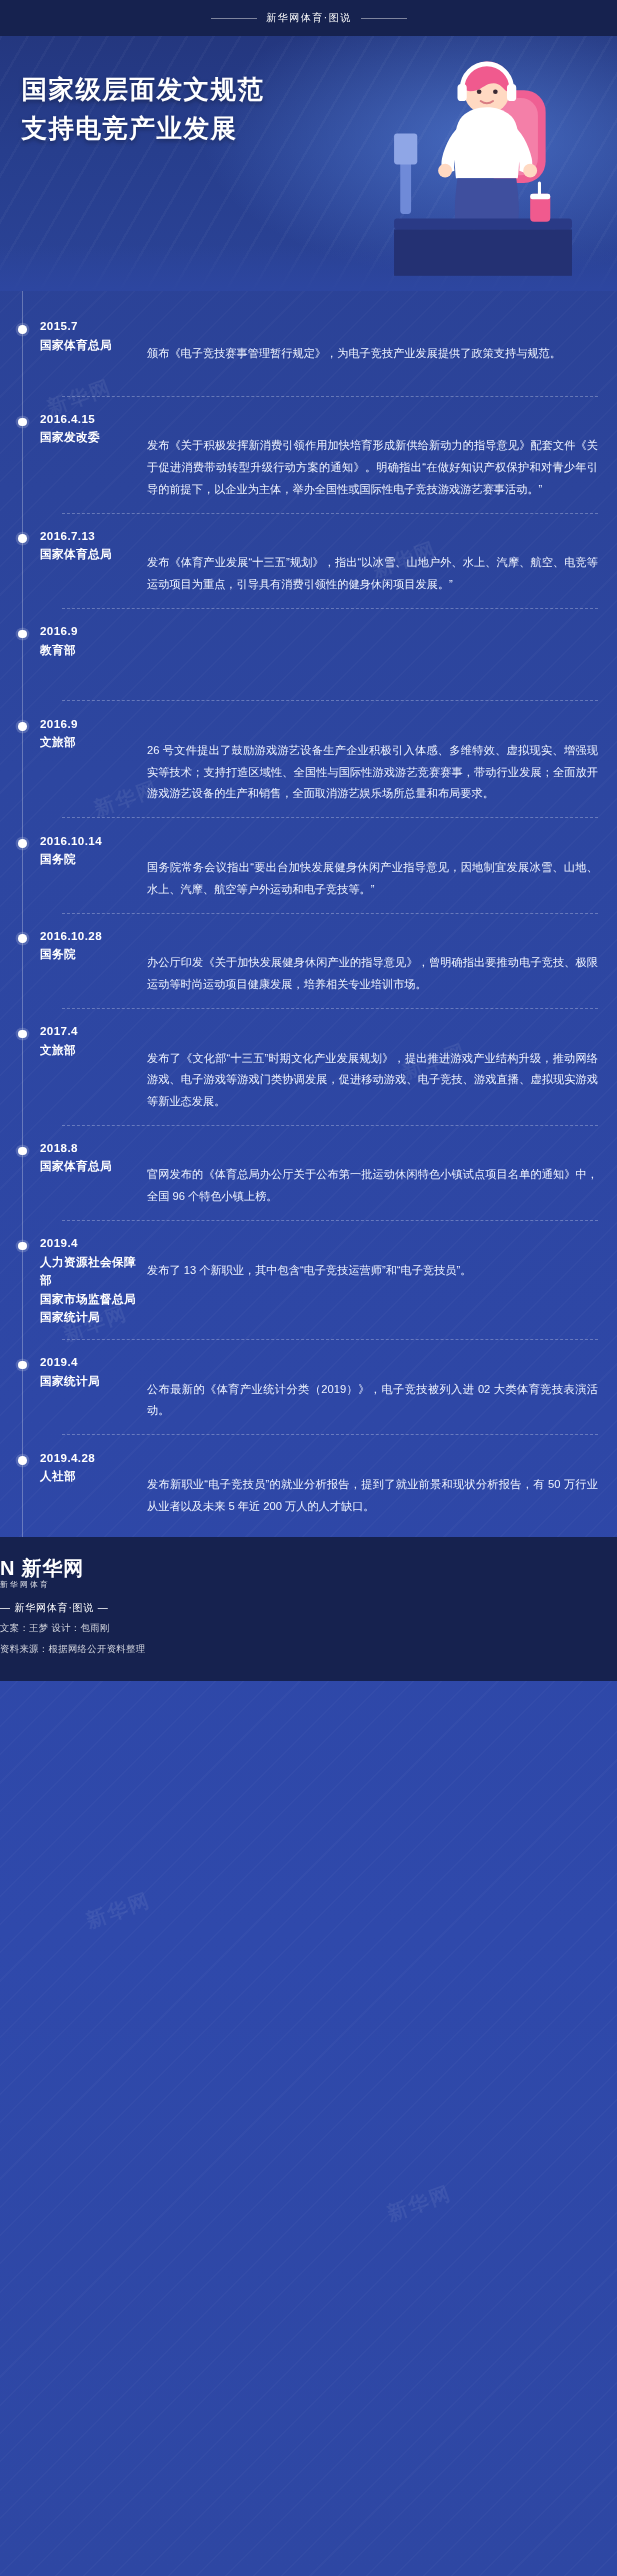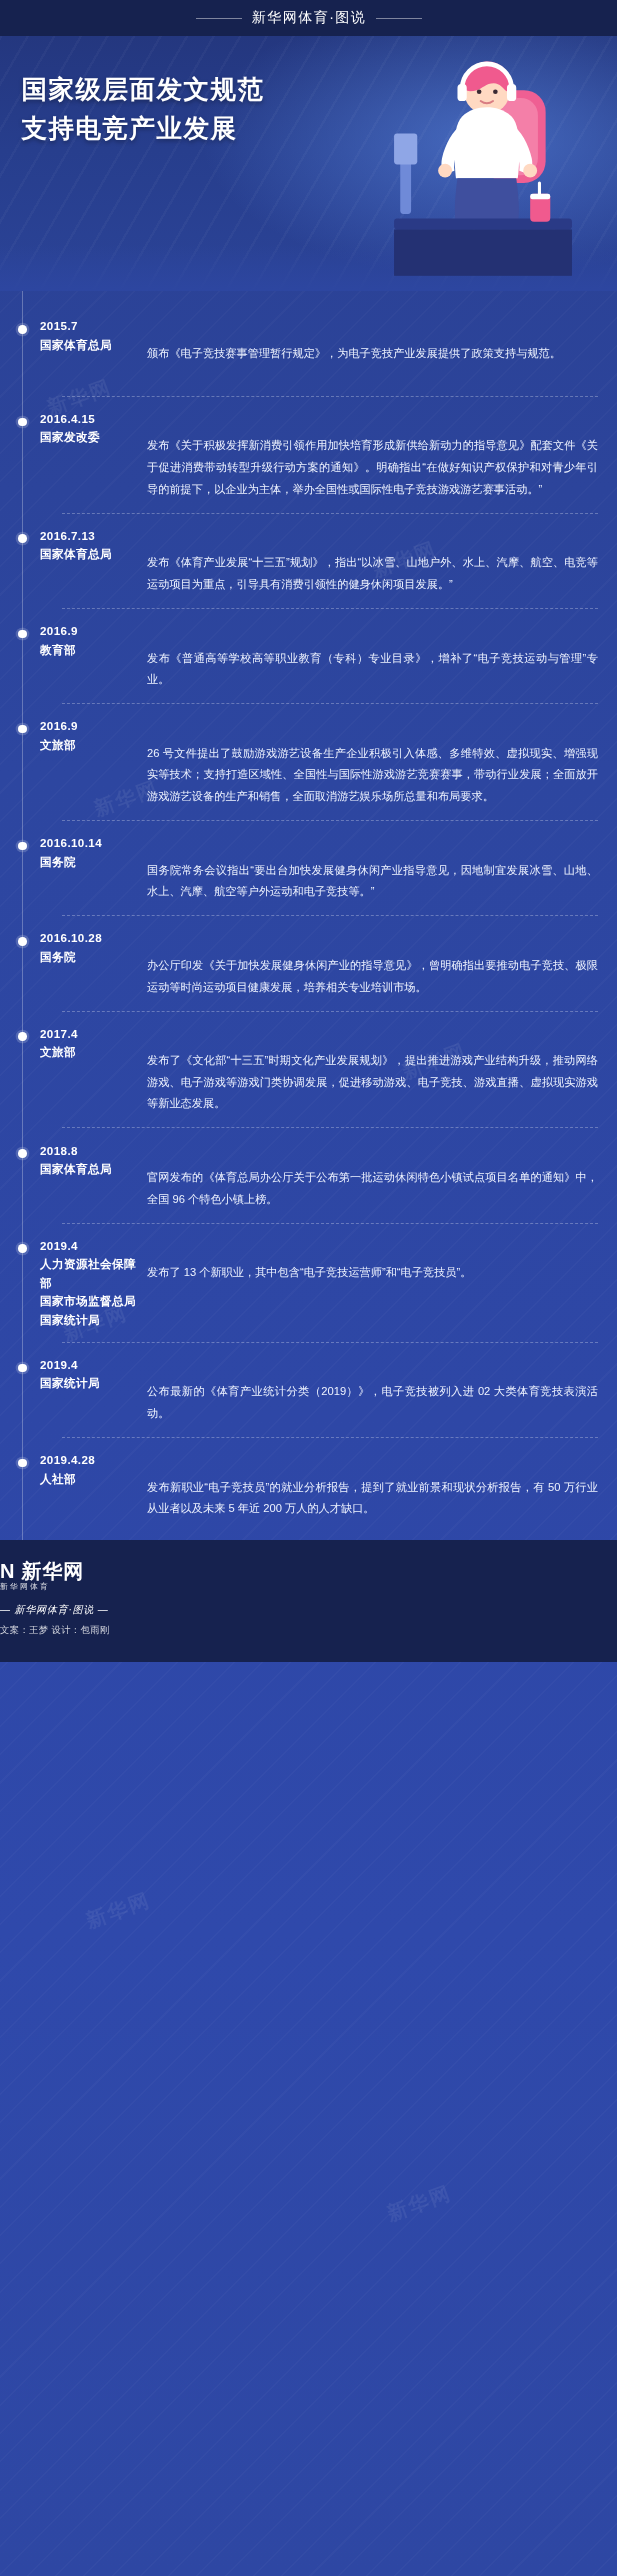--- a/index.html
+++ b/index.html
@@ -37,21 +37,21 @@
     justify-content: center;
     background: #16224f;
   }
   .topbar .line {
     width: 46px;
     height: 0.8px;
     background: rgba(255,255,255,0.45);
   }
   .topbar .txt {
     color: #ffffff;
-    font-size: 14px;
+    font-size: 10px;
     letter-spacing: 1.5px;
     margin: 0 9.3px;
   }
 
   
   .hero {
     position: relative;
     height: 255px;
     background:
       radial-gradient(ellipse 401px 201px at 78% 40%, rgba(94,140,230,0.55) 0%, rgba(94,140,230,0) 70%),
@@ -189,21 +189,20 @@
     font-size: 7.7px;
     letter-spacing: 2.3px;
     opacity: 0.85;
     margin-top: 1.5px;
   }
   .foot-line {
     color: #ffffff;
     font-size: 10px;
     letter-spacing: 0.8px;
     margin-top: 10.8px;
-    font-style: italic;
   }
   .foot-credit {
     color: rgba(255,255,255,0.8);
     font-size: 9.3px;
     letter-spacing: 0.4px;
     margin-top: 6.2px;
     line-height: 15.4px;
   }
 </style>
 </head>
@@ -304,21 +303,20 @@
       <div class="body">发布《体育产业发展“十三五”规划》，指出“以冰雪、山地户外、水上、汽摩、航空、电竞等运动项目为重点，引导具有消费引领性的健身休闲项目发展。”</div>
     </div>
     <div class="divider"></div>
 
     <div class="entry">
       <span class="dot"></span>
       <div class="meta">
         <div class="date">2016.9</div>
         <div class="org">教育部</div>
       </div>
-      <div class="body">发布《普通高等学校高等职业教育（专科）专业目录》，增补了“电子竞技运动与管理”专业。</div>
     </div>
     <div class="divider"></div>
 
     <div class="entry">
       <span class="dot"></span>
       <div class="meta">
         <div class="date">2016.9</div>
         <div class="org">文旅部</div>
       </div>
       <div class="body">26 号文件提出了鼓励游戏游艺设备生产企业积极引入体感、多维特效、虚拟现实、增强现实等技术；支持打造区域性、全国性与国际性游戏游艺竞赛赛事，带动行业发展；全面放开游戏游艺设备的生产和销售，全面取消游艺娱乐场所总量和布局要求。</div>
@@ -397,16 +395,17 @@
     </div>
   </div>
 
   <div class="footer">
     <div class="logo">
       <div class="news-mark">N 新华网</div>
       <div class="news-sub">新华网体育</div>
     </div>
     <div class="foot-line">— 新华网体育·图说 —</div>
     <div class="foot-credit">文案：王梦  设计：包雨刚</div>
+    <div class="foot-credit">资料来源：根据网络公开资料整理</div>
   </div>
 
 </div>
 
 
 </body></html>

